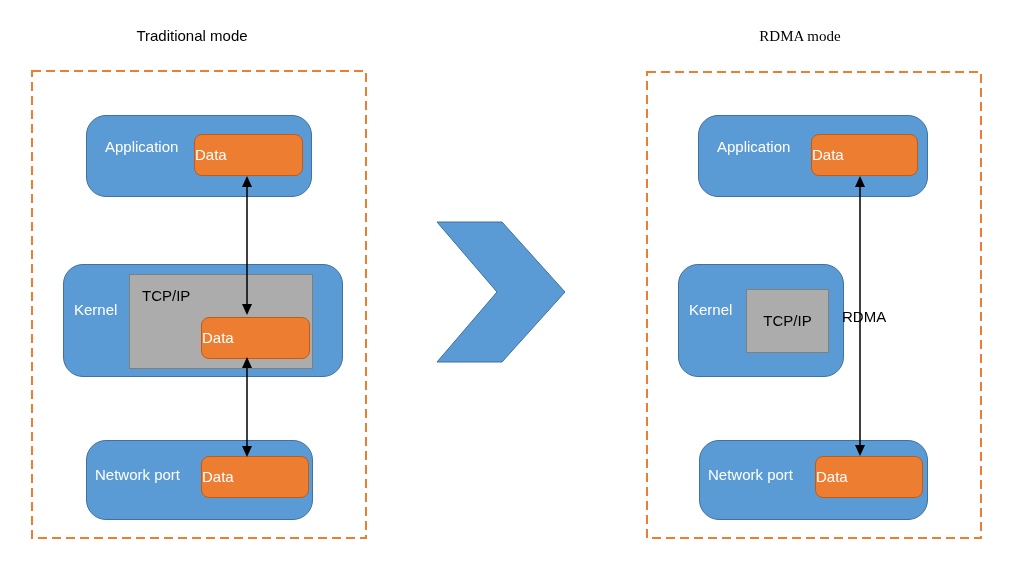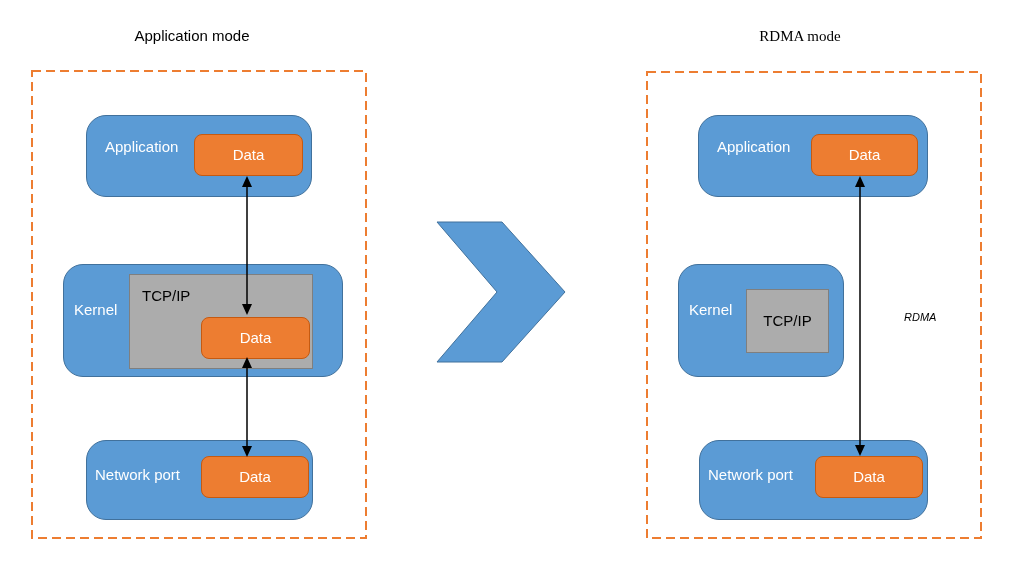--- a/index.html
+++ b/index.html
@@ -18,46 +18,46 @@
     position:absolute;background:var(--box-blue,#5B9BD5);
     border:1px solid var(--box-blue-border,#41719C);border-radius:20px;box-sizing:border-box;
   }
   .graybox{
     position:absolute;background:var(--gray-fill,#ACACAC);
     border:1px solid var(--gray-border,#7F7F7F);box-sizing:border-box;
   }
   .databox{
     position:absolute;background:var(--data-orange,#ED7D31);
     border:1px solid var(--data-orange-border,#C55A11);border-radius:8px;box-sizing:border-box;
-    display:flex;align-items:center;justify-content:center;
+    display:flex;align-items:center;justify-content:flex-start;
   }
   .wlabel{
     position:absolute;color:var(--label-light,#fff);
     font-size:15px;line-height:18px;white-space:nowrap;
   }
   .dtext{color:var(--label-light,#fff);font-size:15px;line-height:18px;white-space:nowrap;}
   .klabel{
     position:absolute;color:var(--label-dark,#000);
     font-size:15px;line-height:18px;white-space:nowrap;
   }
   .gray-center{display:flex;align-items:center;justify-content:center;}
   .gray-center .klabel{position:static;}
   .arrow{position:absolute;}
   .arrow line{stroke:var(--arrow,#000);stroke-width:1.5;}
   .arrow polygon{fill:var(--arrow,#000);}
   .chevron{position:absolute;left:436px;top:221px;}
   .chevron polygon{fill:var(--box-blue,#5B9BD5);stroke:var(--box-blue-border,#41719C);stroke-width:1;}
-  .rdma-text{position:absolute;left:904px;top:308px;font-size:11px;line-height:18px;color:var(--label-dark,#000);white-space:nowrap;font-style:italic;}
+  .rdma-text{position:absolute;left:842px;top:308px;font-size:15px;line-height:18px;color:var(--label-dark,#000);white-space:nowrap;}
 </style>
 </head>
 <body>
 
 <div class="canvas">
 
-  <div class="panel-title" style="left:32px;width:320px;">Application mode</div>
+  <div class="panel-title" style="left:32px;width:320px;">Traditional mode</div>
 
   <svg class="frame" style="left:31px;top:70px;" width="336" height="469">
     <rect x="1" y="1" width="334" height="467"></rect>
   </svg>
 
   <div class="bluebox" style="left:86px;top:115px;width:226px;height:82px;">
     <span class="wlabel" style="left:18px;top:22px;">Application</span>
     <div class="databox" style="left:107px;top:18px;width:109px;height:42px;">
       <span class="dtext">Data</span>
     </div>

